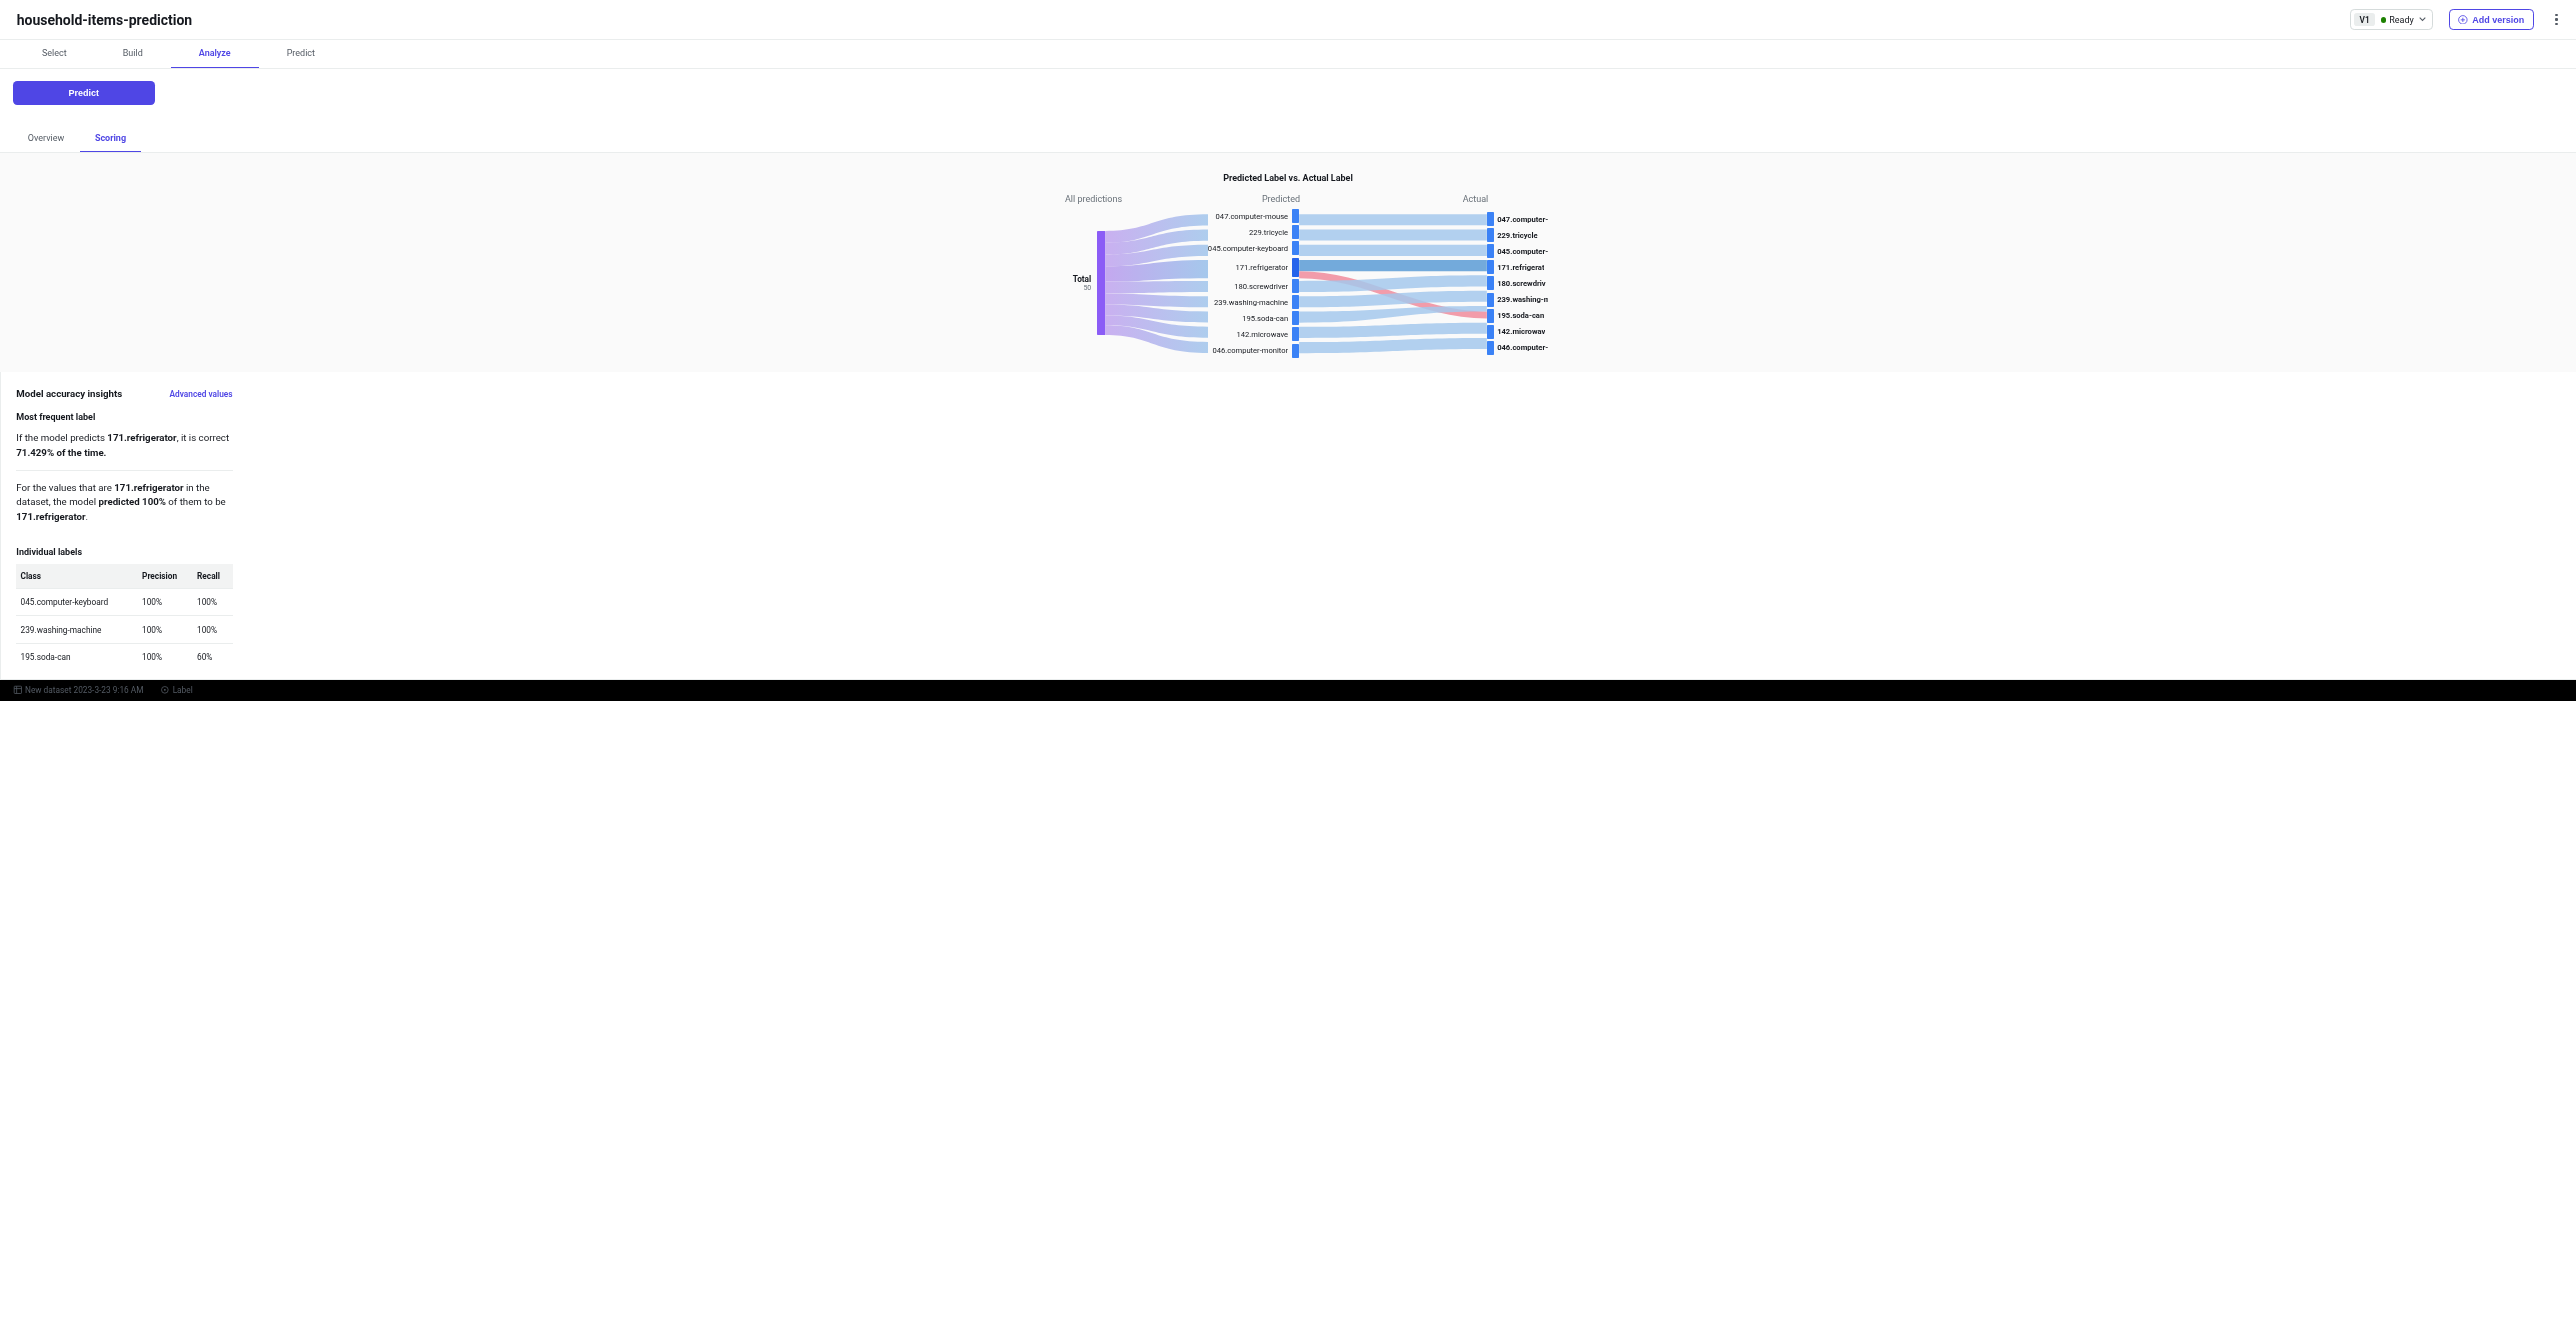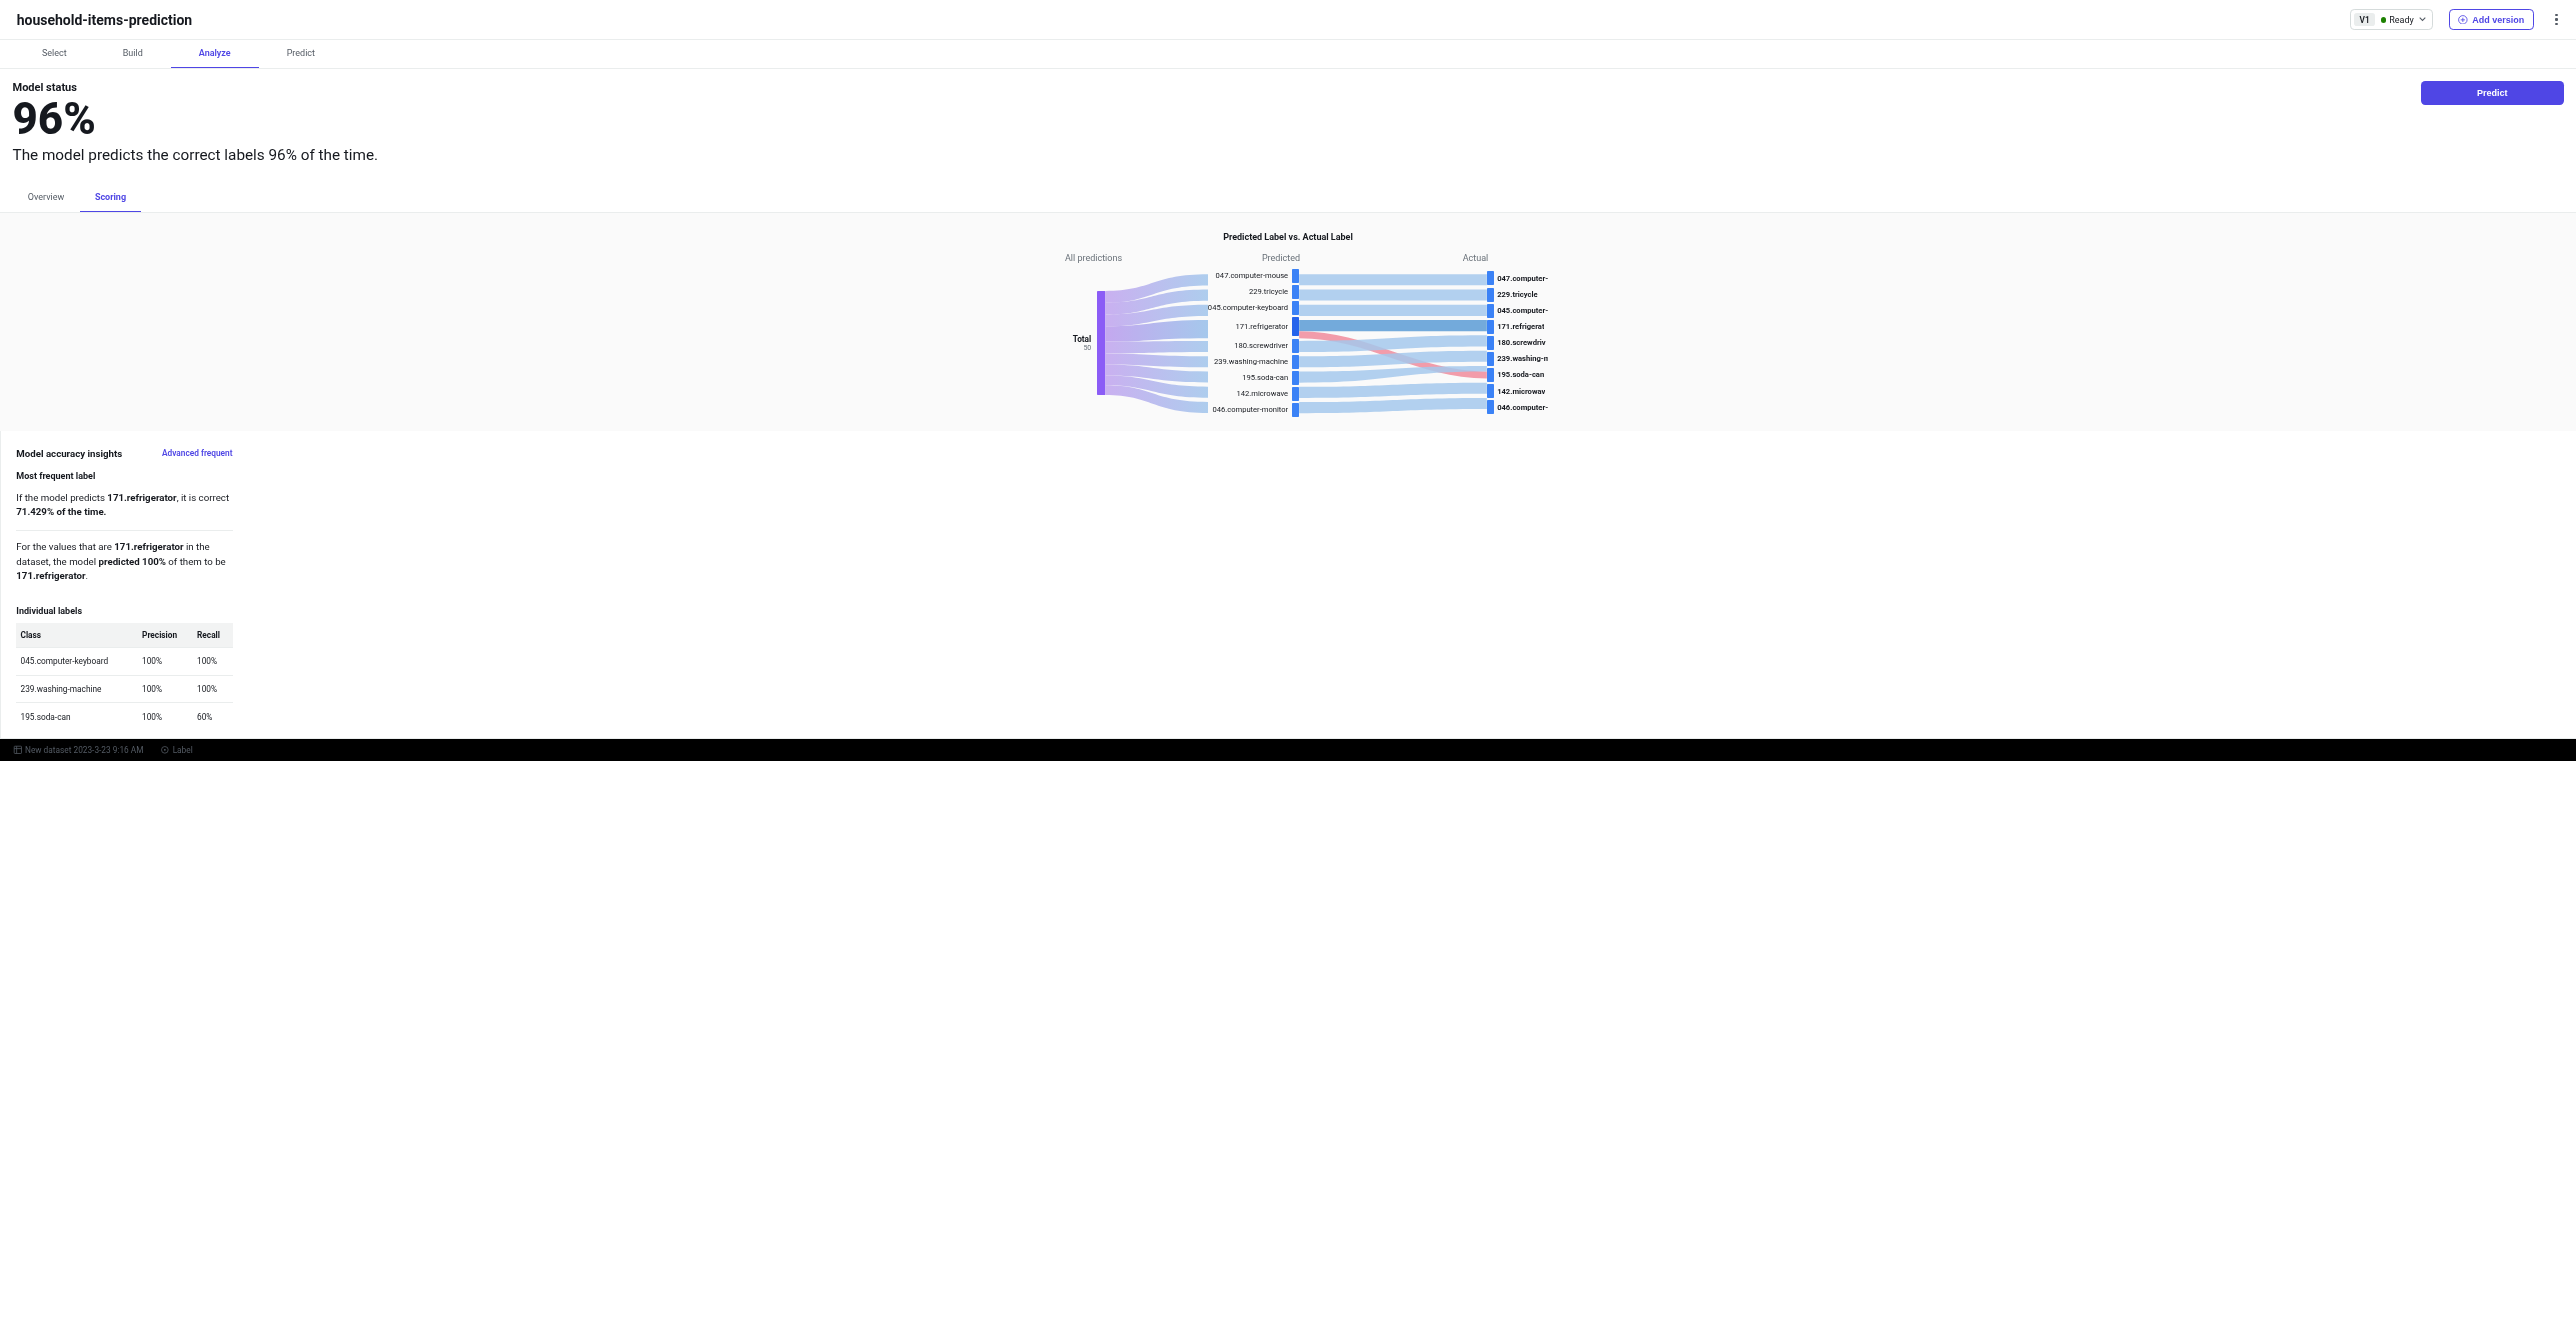--- a/index.html
+++ b/index.html
@@ -113,25 +113,20 @@
 </div>
 
 <div class="tabs">
   <div class="tab">Select</div>
   <div class="tab">Build</div>
   <div class="tab active">Analyze</div>
   <div class="tab">Predict</div>
 </div>
 
 <div class="status-strip">
-  <div>
-    <div class="ms-label">Model status</div>
-    <div class="ms-pct">96%</div>
-    <div class="ms-desc">The model predicts the correct labels 96% of the time.</div>
-  </div>
   <button class="predict-btn">Predict</button>
 </div>
 
 <div class="subtabs">
   <div class="subtab">Overview</div>
   <div class="subtab active">Scoring</div>
 </div>
 
 <div class="main">
   <div class="viz">
@@ -258,21 +253,21 @@
             <span class="bar" style="height: 14px;"></span>
             <span class="lbl-right">046.computer-</span>
           </div>
         </div>
     </div>
   </div>
 
   <div class="panel">
     <div class="panel-head">
       <h3>Model accuracy insights</h3>
-      <span class="adv-link">Advanced frequent</span>
+      <span class="adv-link">Advanced values</span>
     </div>
     <div class="mfl">Most frequent label</div>
     <p class="insight-p">
       <span>If the model predicts </span><b>171.refrigerator</b><span>, it is correct </span><b>71.429% of the time.</b>
     </p>
     <p class="insight-p">
       <span>For the values that are </span><b>171.refrigerator</b><span> in the dataset, the model </span><b>predicted 100%</b><span> of them to be </span><b>171.refrigerator</b><span>.</span>
     </p>
     <div class="indiv">Individual labels</div>
     <table class="metrics">

